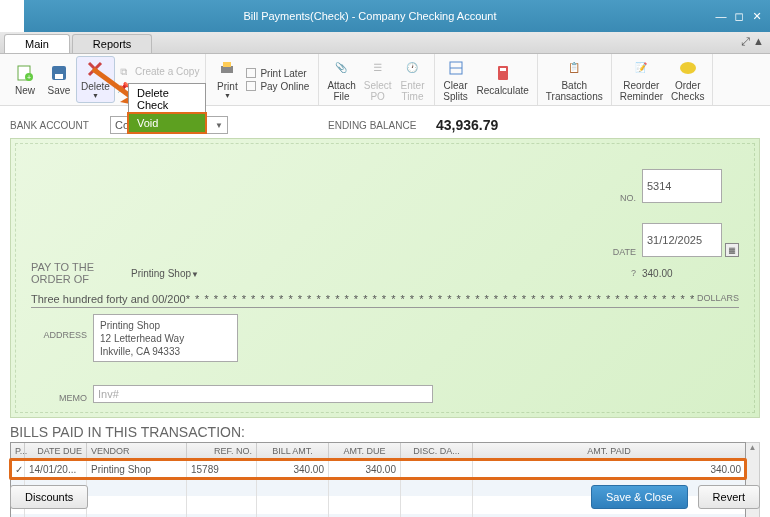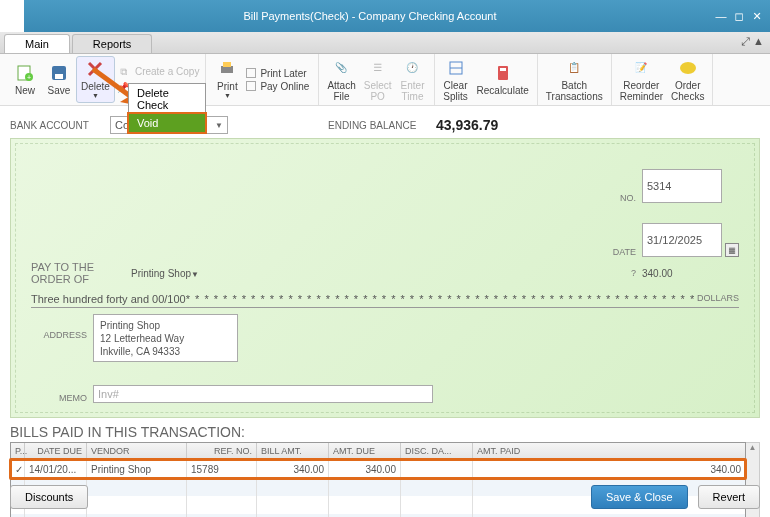--- a/index.html
+++ b/index.html
@@ -57,21 +57,21 @@
 .grid .row { display: flex; height: 18px; align-items: center; }
 .grid .row div { padding: 2px 4px; border-right: 1px solid #e0e0e0; height: 100%; display: flex; align-items: center; overflow: hidden; }
 .grid .row.alt { background: #f0f5fa; }
 .gridwrap { display:flex; }
 .hlbox { position: absolute; border: 3px solid #e06a1a; pointer-events: none; border-radius: 2px; }
 
 .footer { position: absolute; bottom: 8px; left: 10px; right: 10px; display: flex; align-items: flex-end; }
 .footer button { font-size: 11px; padding: 5px 14px; border: 1px solid #aaa; background: linear-gradient(#fafafa,#e6e6e6); border-radius: 3px; }
 .footer .primary { background: linear-gradient(#4a9ed8,#2f7fbc); color: #fff; border-color: #2a6fa6; }
 
-.c-p { width: 14px; } .c-date { width: 62px; text-align: right; } .c-vendor { width: 100px; } .c-ref { width: 70px; text-align: right; } .c-amt { width: 72px; text-align: left; justify-content: flex-end; }
+.c-p { width: 14px; } .c-date { width: 62px; text-align: right; } .c-vendor { width: 100px; } .c-ref { width: 70px; text-align: right; } .c-amt { width: 72px; text-align: center; justify-content: flex-end; }
 .rt { justify-content: flex-end !important; text-align: right; }
 
 </style>
 </head>
 <body>
 
 <div class="titlebar">
   <span class="title">Bill Payments(Check) - Company Checking Account</span>
   <span class="ctrl">—</span>
   <span class="ctrl">◻</span>
@@ -257,21 +257,21 @@
     </div>
     <div style="display:flex;align-items:center">
       <label style="width:100px;font-size:11px;color:#777">PAY TO THE ORDER OF</label>
       <div class="input" style="width:190px"><span>Printing Shop</span><span style="margin-left:auto;font-size:8px">▼</span></div>
       <div style="flex:1"></div>
       <label style="width:30px;text-align:right;margin-right:6px;font-size:9px;color:#777">?</label>
       <div class="input" style="width:80px"><span>340.00</span></div>
       <span style="width:17px"></span>
     </div>
     <div class="amountwords">
-      <span>Three hundred forty and 00/100</span>
+      <span>Three hundred forty and 00/200</span>
         <span class="stars">* * * * * * * * * * * * * * * * * * * * * * * * * * * * * * * * * * * * * * * * * * * * * * * * * * * * * * * * * *</span>
         <span style="font-size:9px;color:#777">DOLLARS</span>
     </div>
     <div class="field" style="align-items:flex-start;margin-top:6px">
       <label style="width:56px;margin-top:16px">ADDRESS</label>
       <div class="addrbox">
         <div>Printing Shop</div>
         <div>12 Letterhead Way</div>
         <div>Inkville, CA 94333</div>
       </div>

